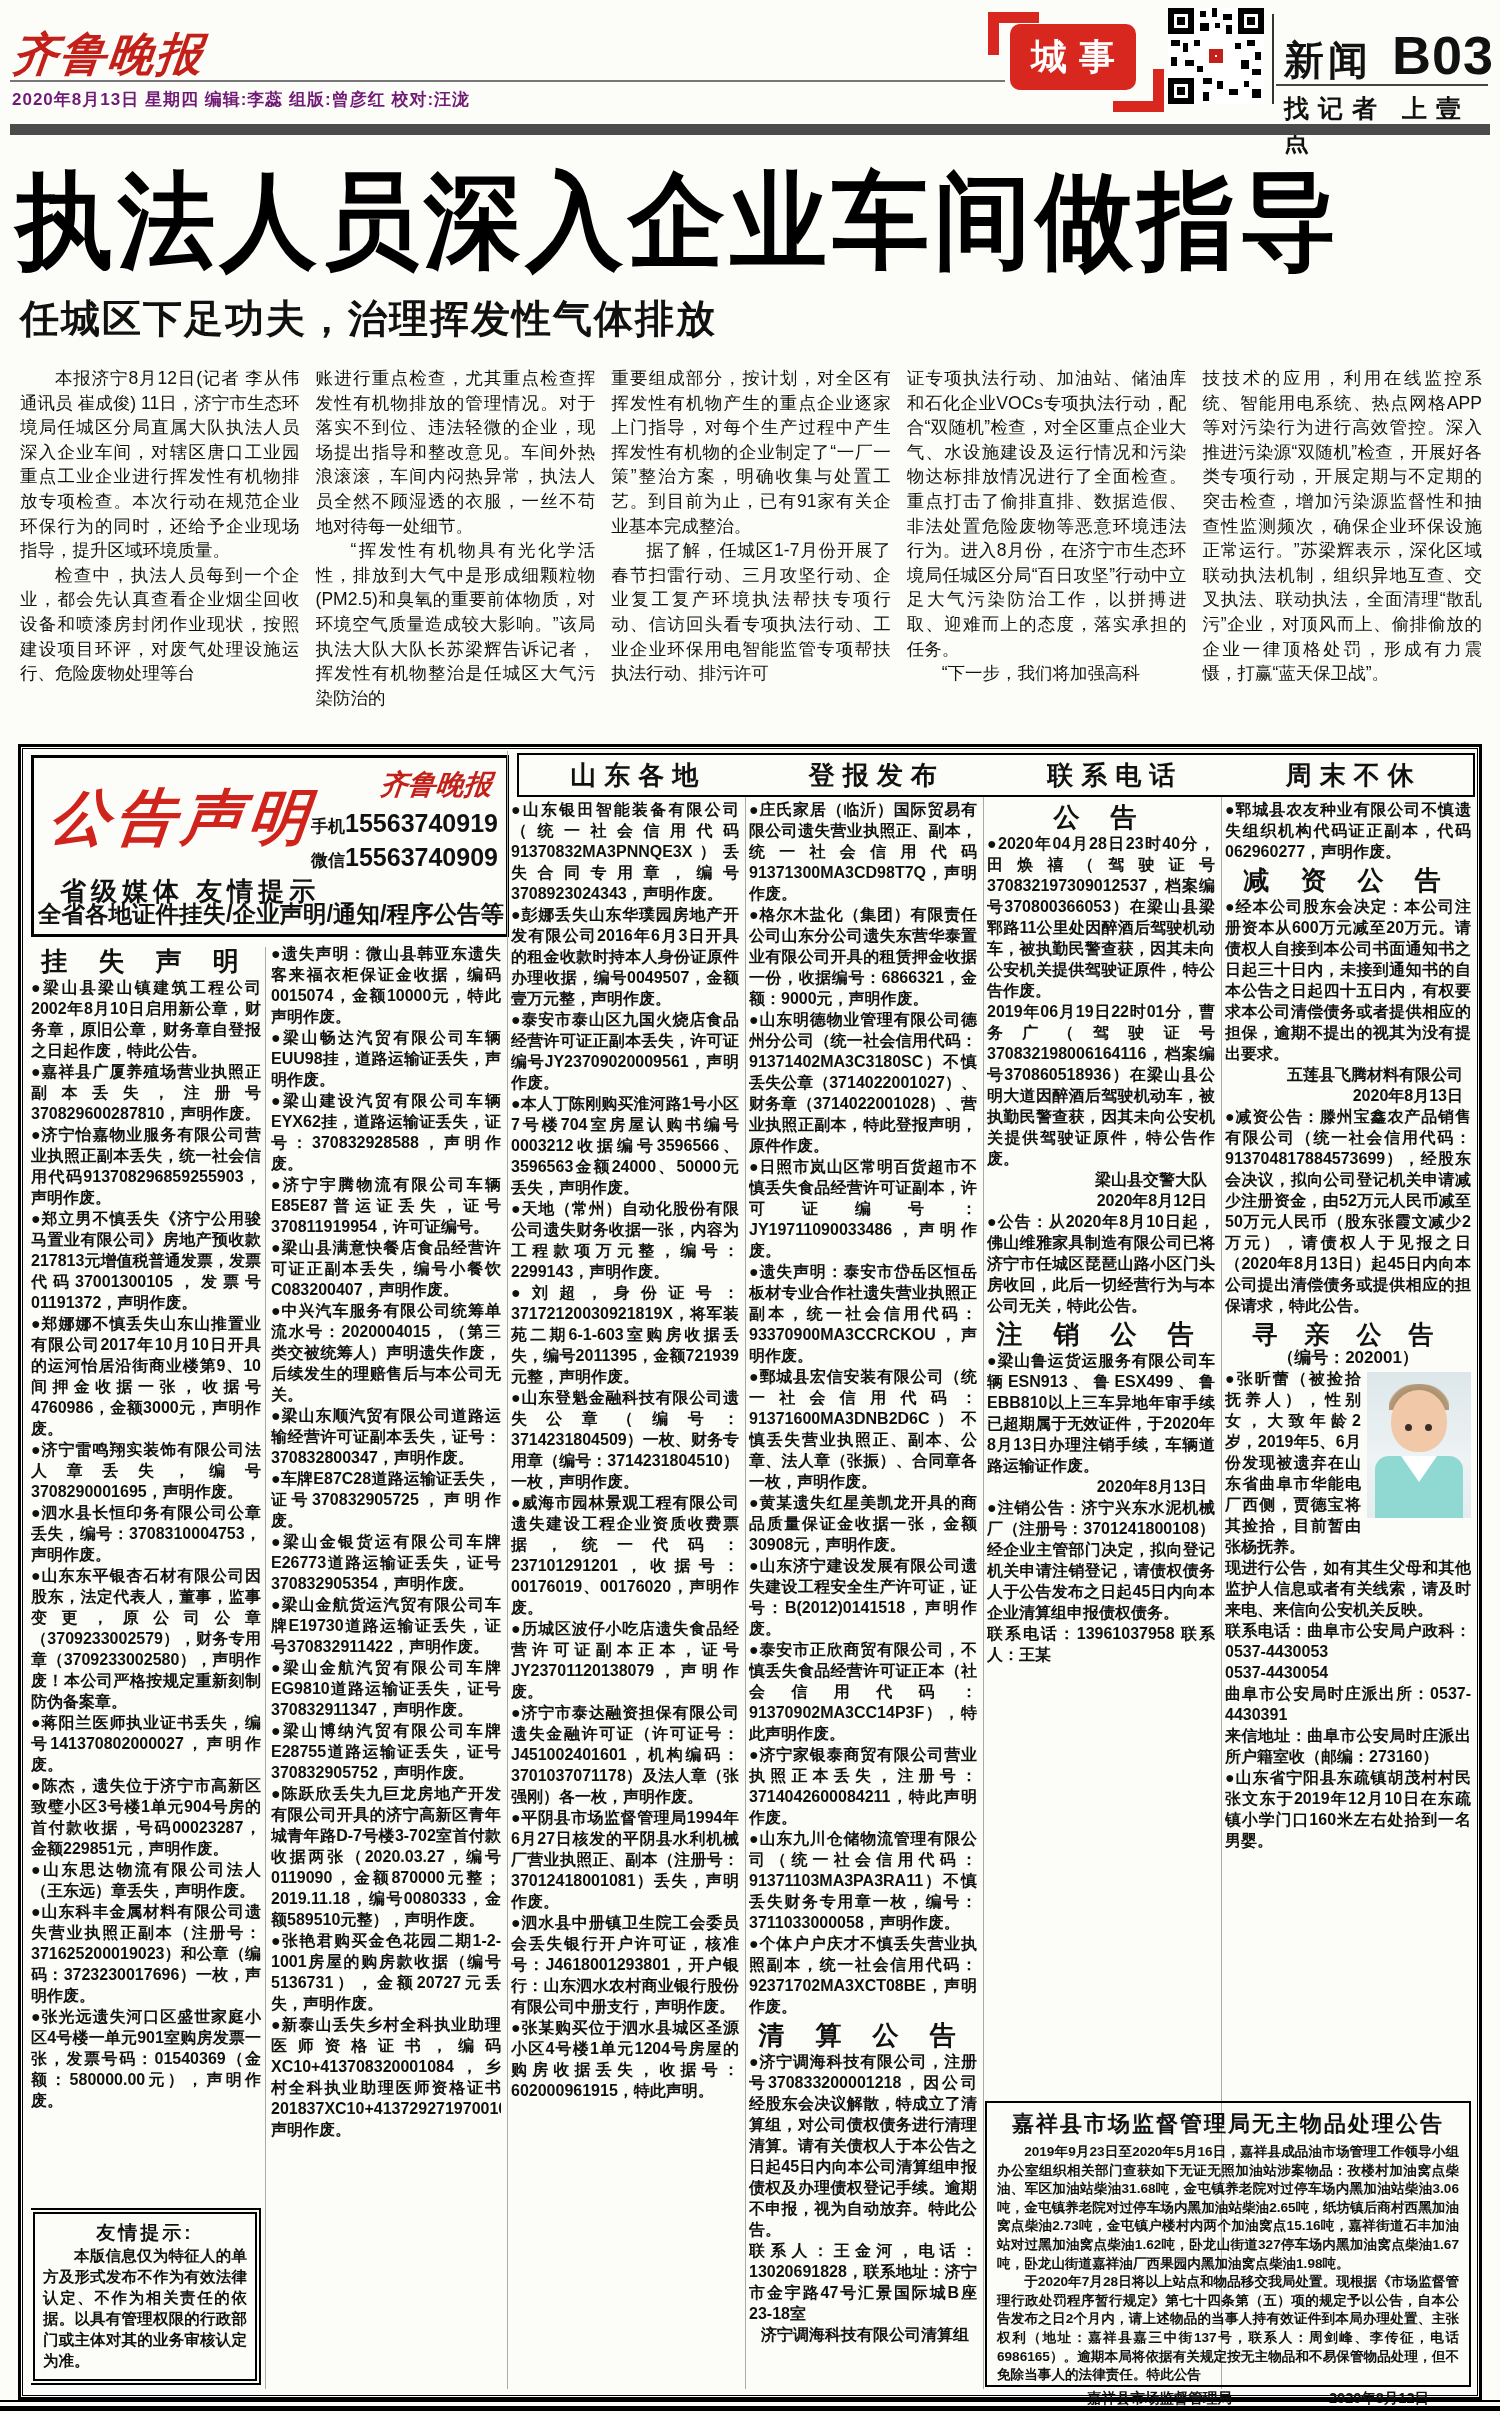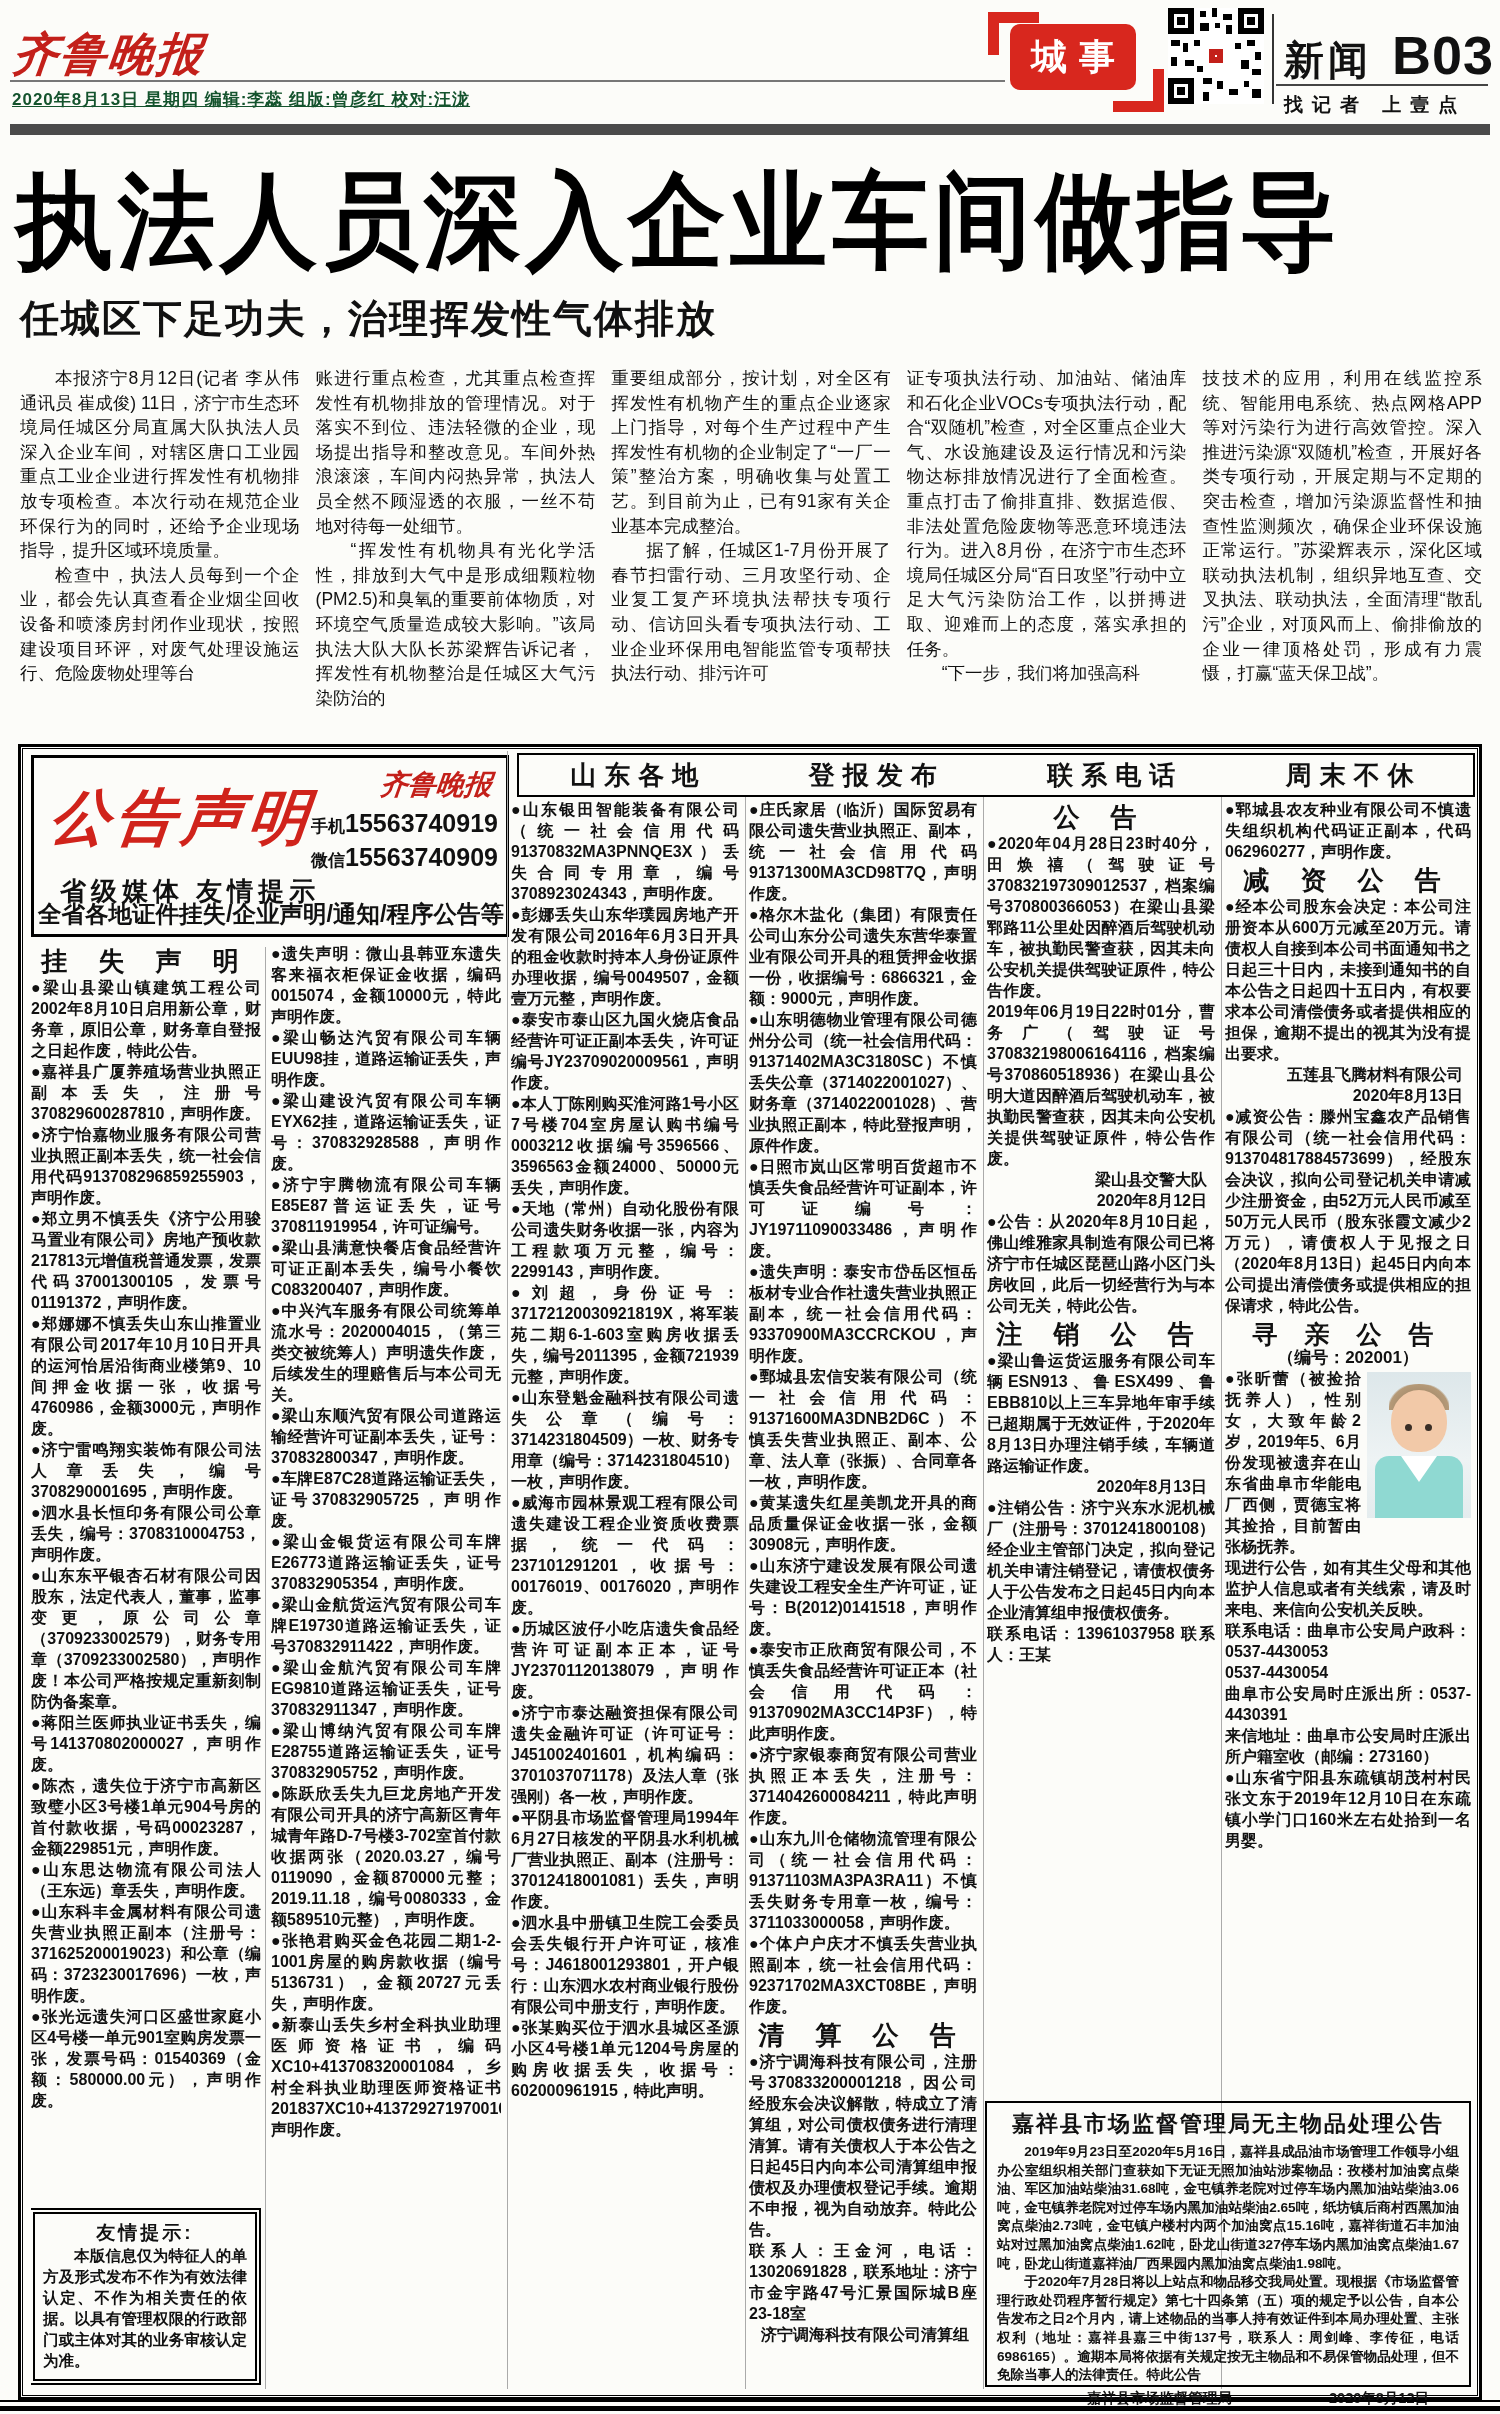--- a/index.html
+++ b/index.html
@@ -3,36 +3,36 @@
 <meta charset="utf-8">
 <style>
   html,body{margin:0;padding:0;background:#e8e8e4;}
   .page{position:relative;width:1500px;height:2414px;margin:0 auto;background:#fcfcf9;
         font-family:"Liberation Sans","DejaVu Sans",sans-serif;color:#111;overflow:hidden;}
   
   .masthead{position:absolute;left:0;top:0;width:1500px;height:140px;}
   .logo{position:absolute;left:12px;top:24px;font-size:46px;font-weight:900;color:#c3201a;
         font-style:italic;transform:skewX(-6deg);letter-spacing:2px;}
   .head-rule{position:absolute;left:10px;top:80px;width:995px;height:2px;background:#777;}
-  .dateline{position:absolute;left:12px;top:88px;font-size:17px;font-weight:700;color:#14532d;letter-spacing:1px;text-decoration:underline;}
+  .dateline{position:absolute;left:12px;top:88px;font-size:17px;font-weight:700;color:#701a75;letter-spacing:1px;}
   .badge-wrap{position:absolute;left:988px;top:8px;width:176px;height:104px;}
   .bracket-tl{position:absolute;left:0;top:4px;width:40px;height:32px;
         border-left:11px solid #d8271e;border-top:11px solid #d8271e;}
   .bracket-br{position:absolute;right:0;bottom:0;width:40px;height:32px;
         border-right:11px solid #d8271e;border-bottom:11px solid #d8271e;}
   .badge{position:absolute;left:22px;top:16px;width:126px;height:66px;background:#d8271e;border-radius:10px;
         color:#fff;font-size:36px;font-weight:900;letter-spacing:12px;display:flex;align-items:center;
         justify-content:center;padding-left:12px;box-sizing:border-box;}
   .qr{position:absolute;left:1168px;top:8px;width:96px;height:96px;}
   .vdiv-head{position:absolute;left:1272px;top:14px;width:2px;height:90px;background:#333;}
   .sect-line{position:absolute;left:1284px;top:24px;display:flex;align-items:baseline;gap:20px;}
   .sect-label{font-size:40px;font-weight:700;letter-spacing:4px;}
   .page-no{font-size:54px;font-weight:900;letter-spacing:1px;}
   .sect-rule{position:absolute;left:1276px;top:84px;width:212px;height:2px;background:#444;}
-  .slogan{position:absolute;left:1284px;top:92px;font-size:19px;font-weight:700;letter-spacing:9px;}
+  .slogan{position:absolute;left:1284px;top:92px;font-size:25px;font-weight:700;letter-spacing:9px;}
   .dark-bar{position:absolute;left:10px;top:124px;width:1480px;height:11px;background:#4b4b4b;}
   
   .headline{position:absolute;left:16px;top:152px;width:1470px;font-size:97px;font-weight:900;
         letter-spacing:5px;color:#000;white-space:nowrap;transform:scaleY(1.08);transform-origin:top left;}
   .subhead{position:absolute;left:20px;top:292px;font-size:39px;font-weight:700;letter-spacing:2px;}
   .article{position:absolute;left:20px;top:366px;width:1462px;height:376px;display:flex;gap:16px;}
   .art-col{flex:1 1 0;overflow:hidden;font-size:17.5px;line-height:24.6px;text-align:justify;}
   .art-col .para{margin:0;text-indent:2em;}
   .art-col .cont{margin:0;}
   

